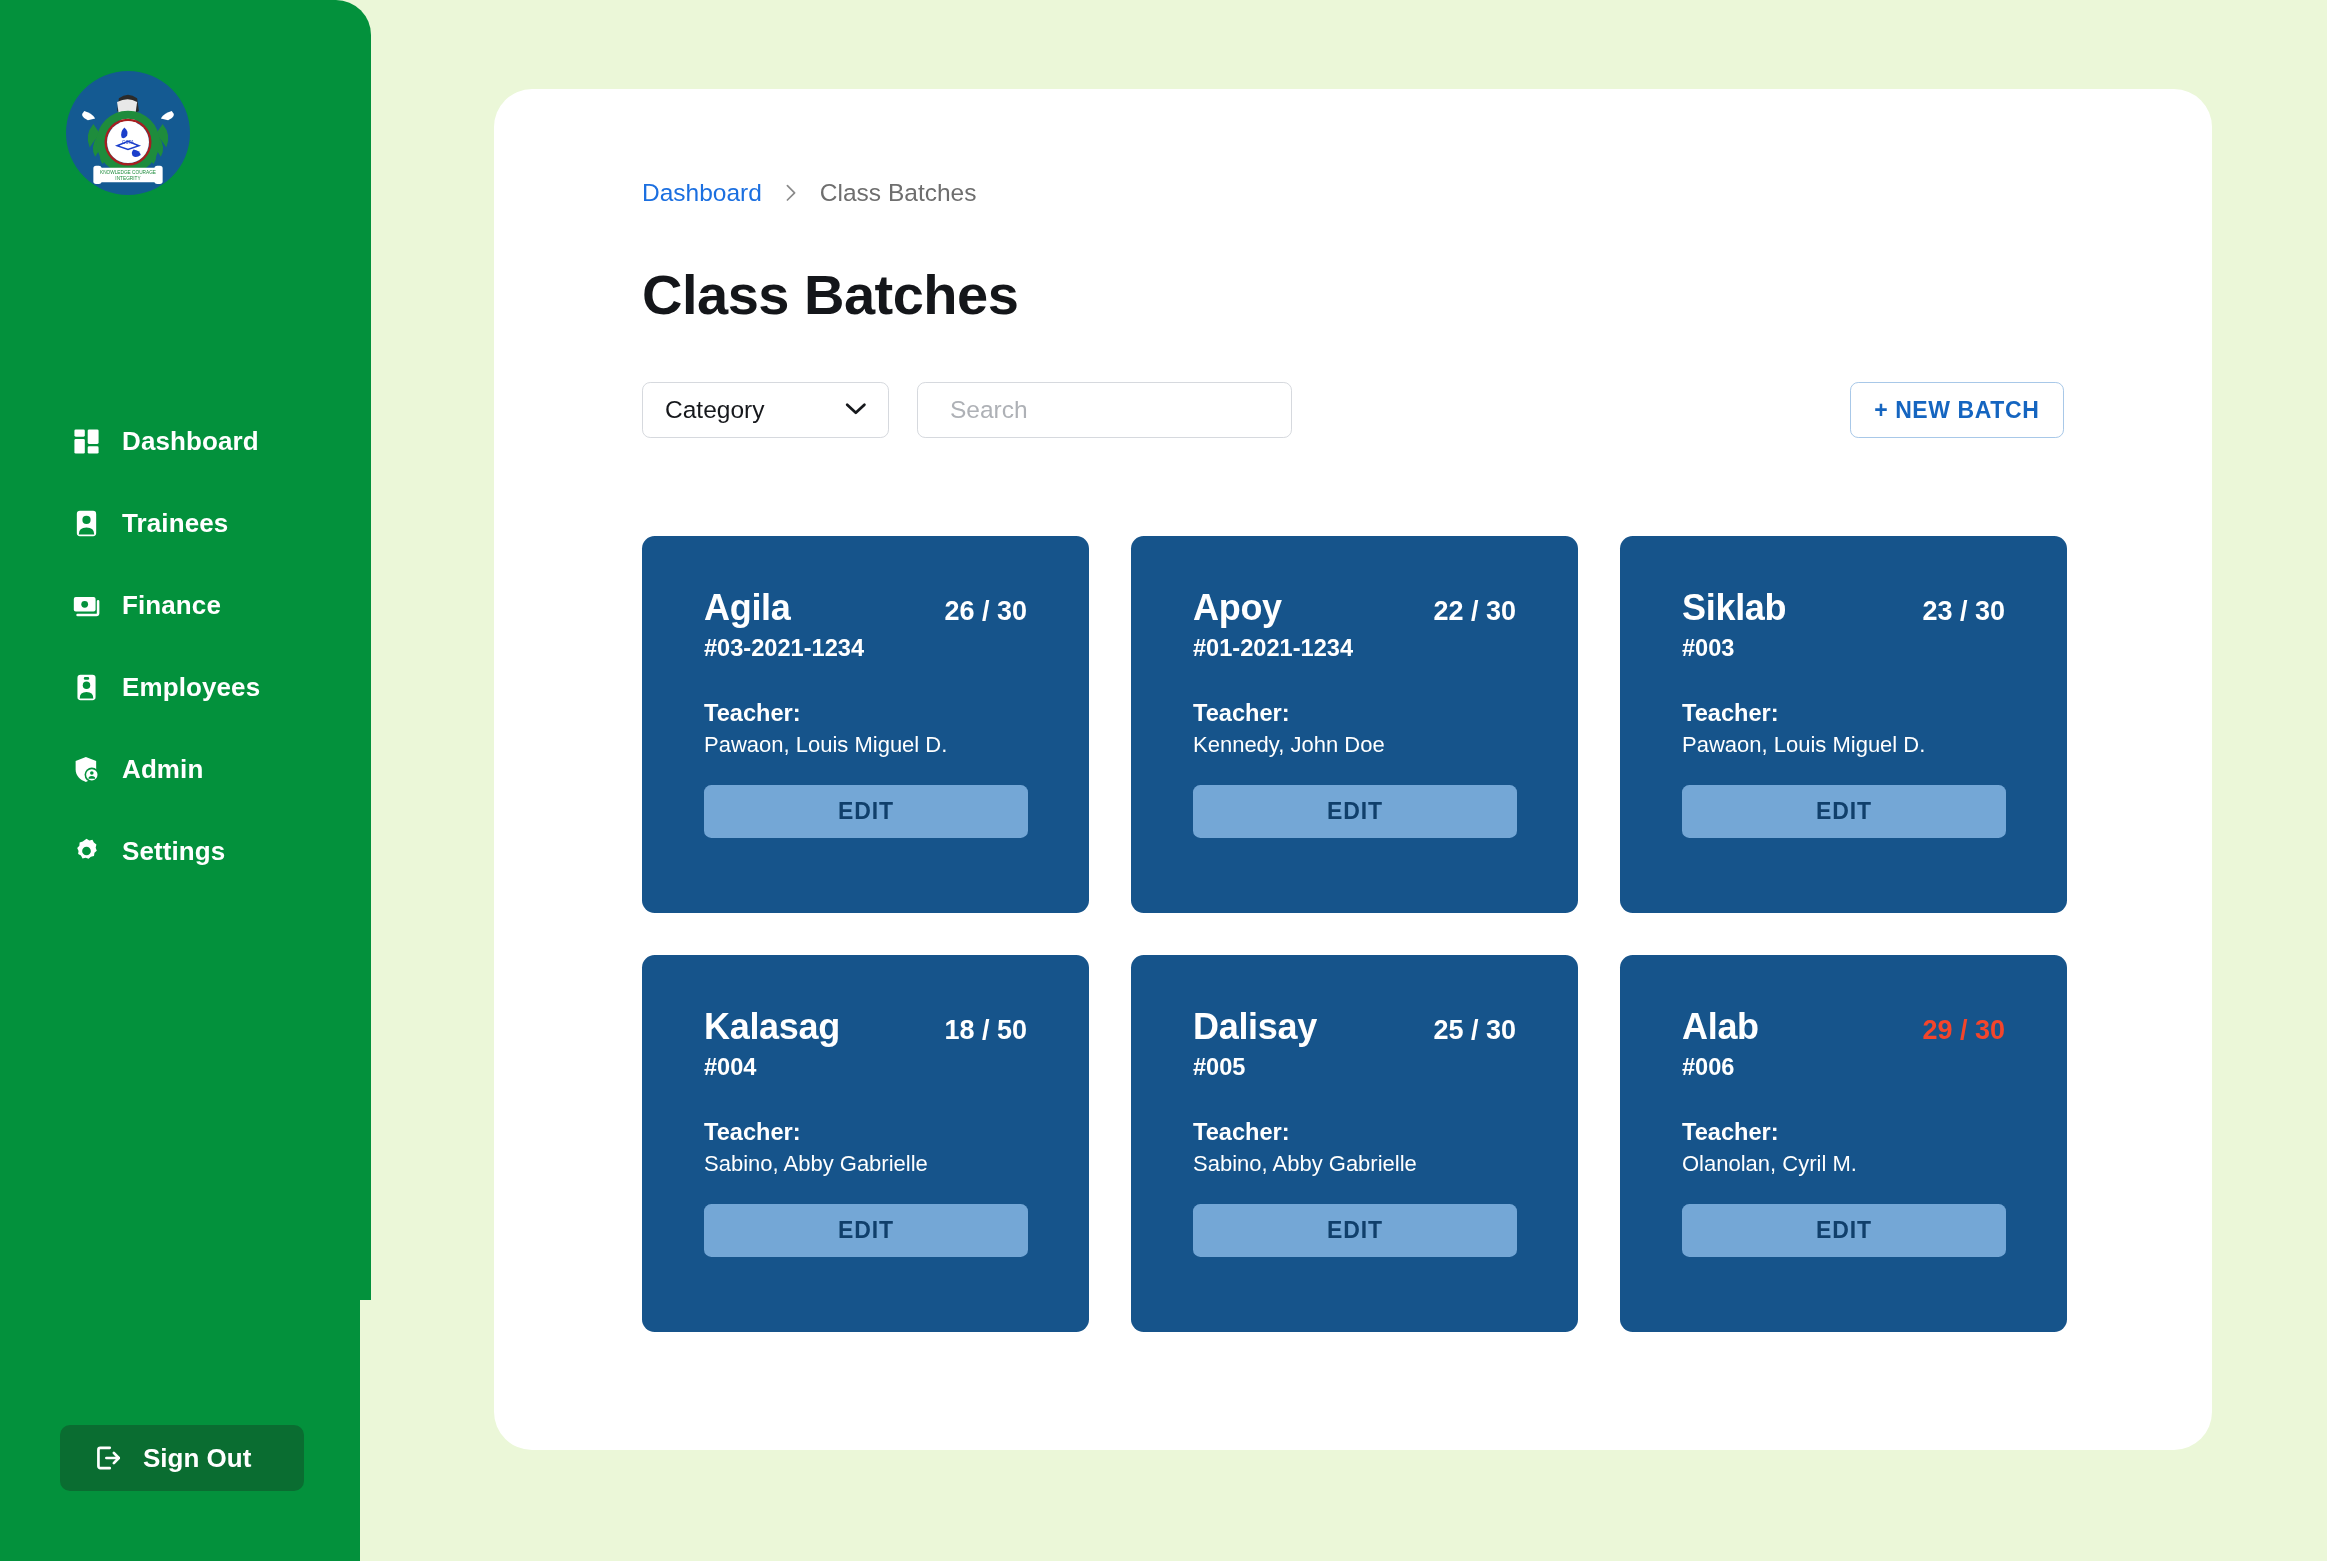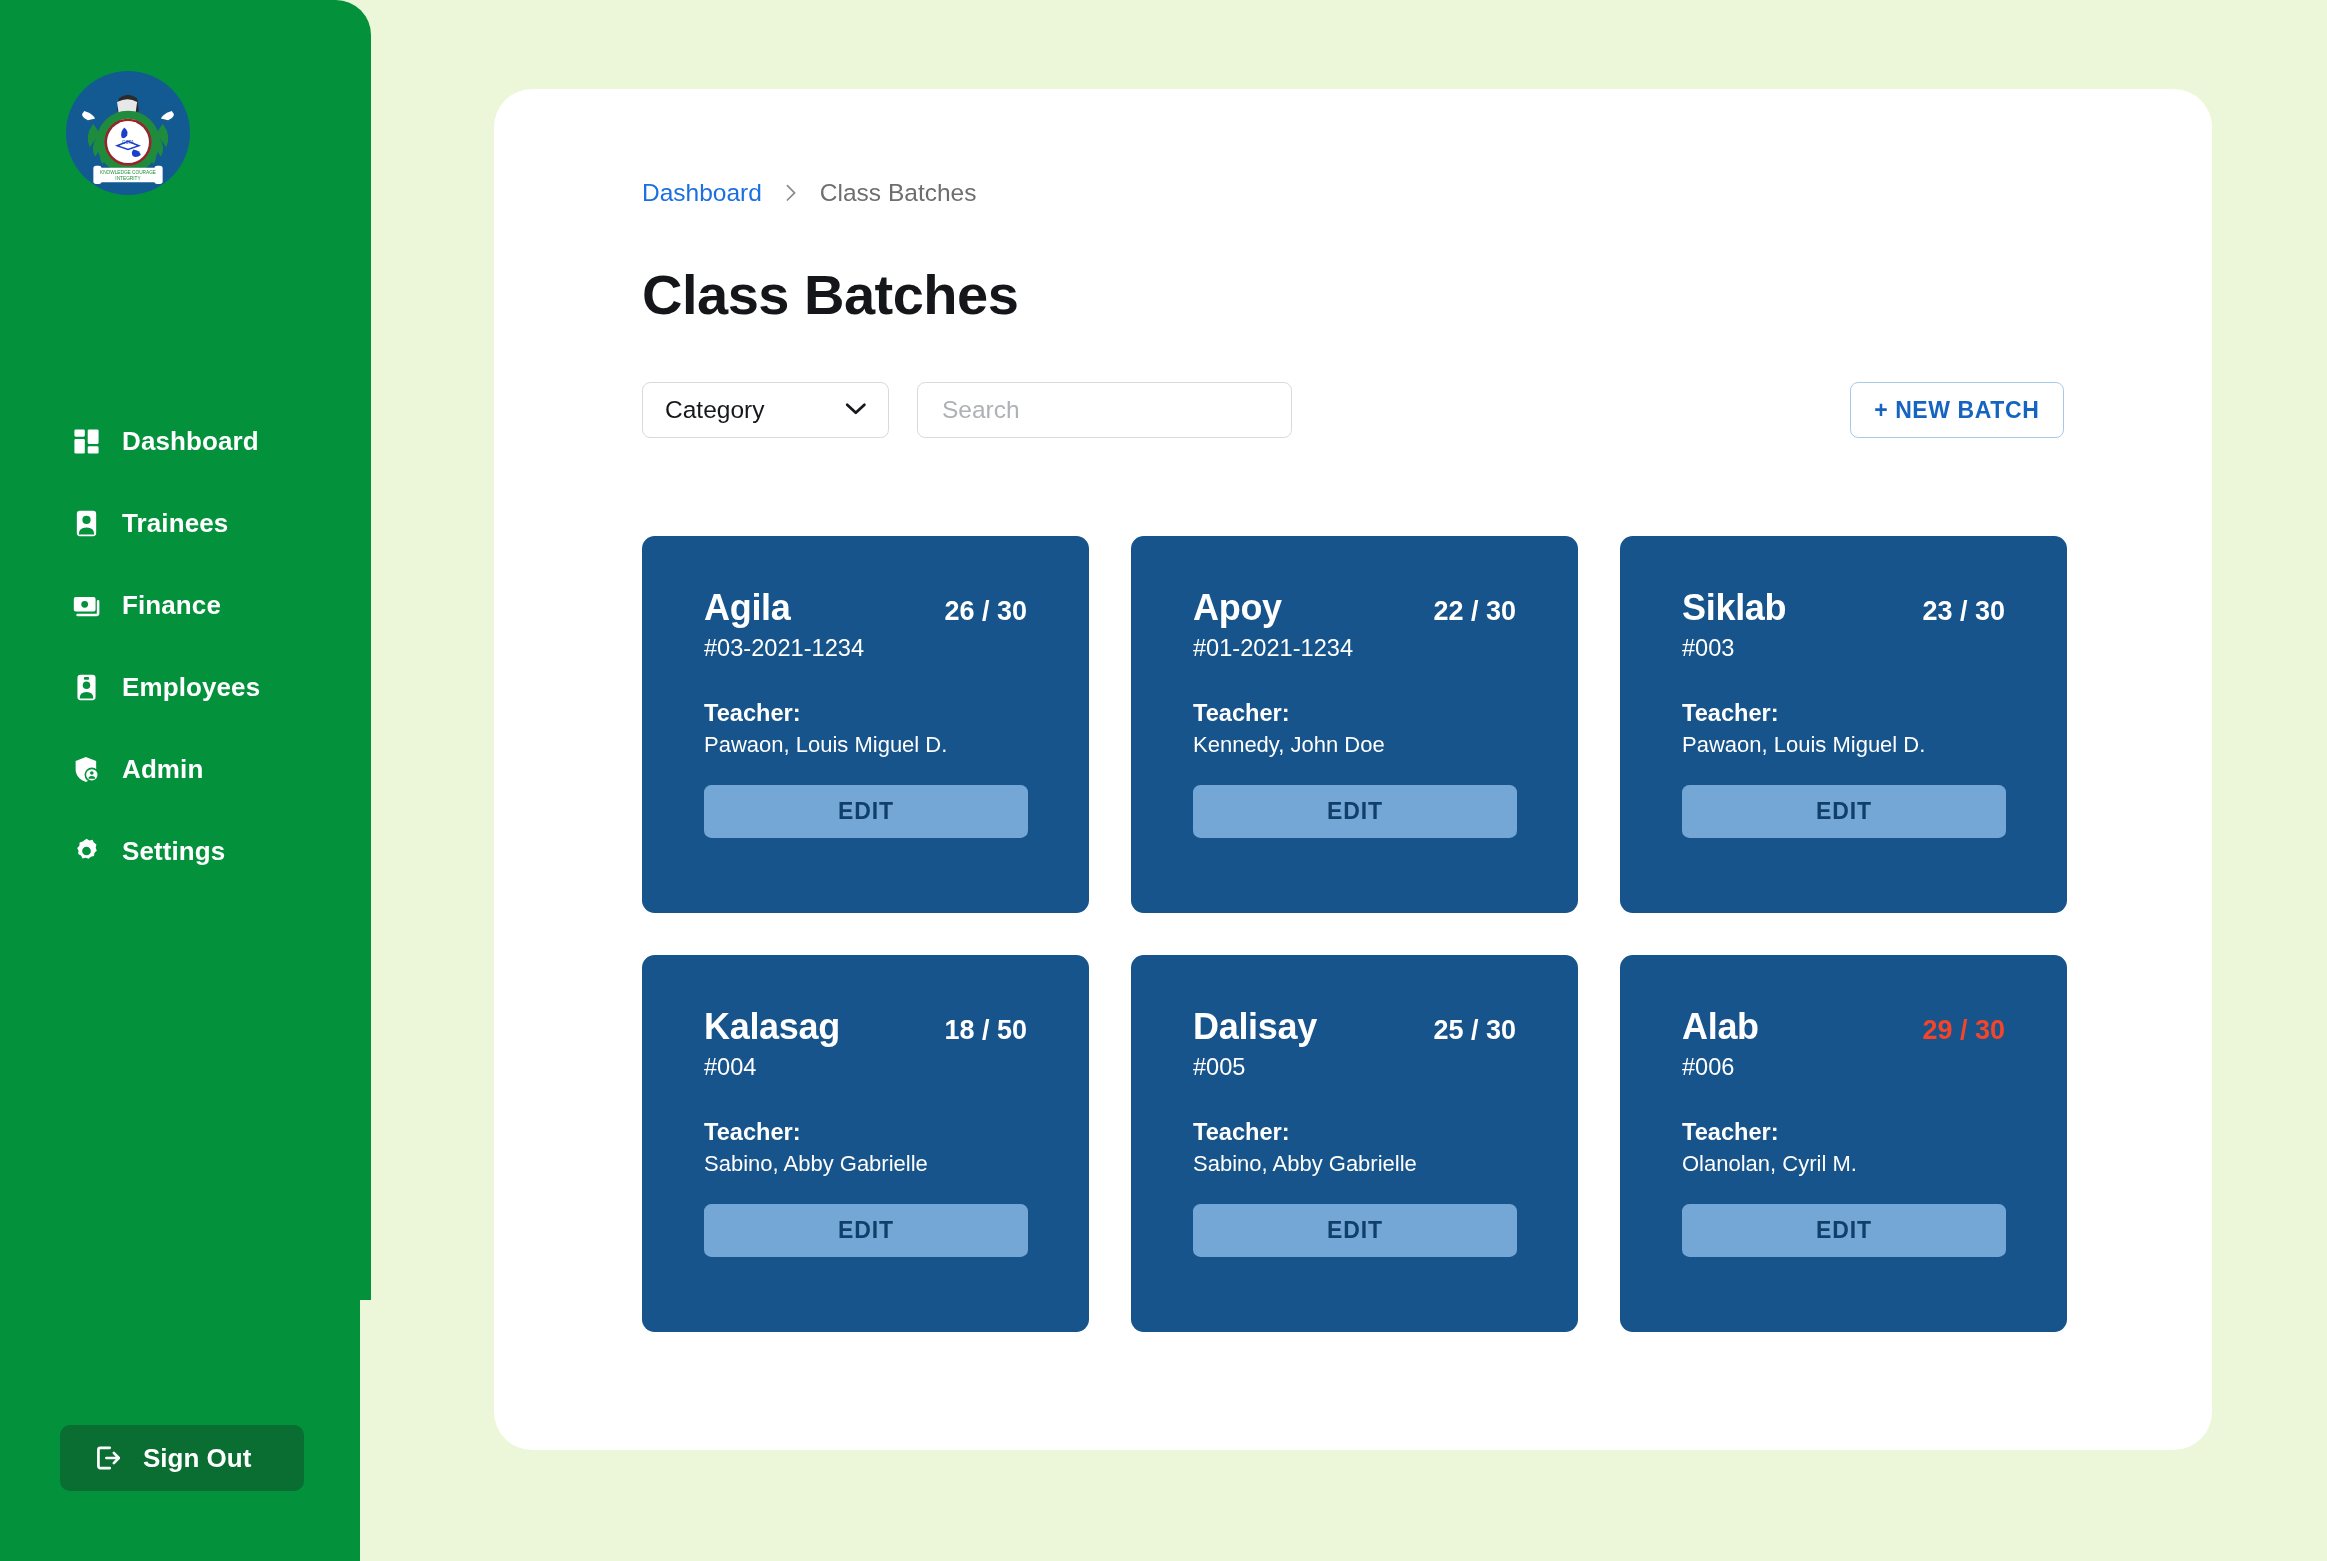--- a/index.html
+++ b/index.html
@@ -182,21 +182,21 @@
     position: absolute;
     left: 275px;
     top: 0;
     width: 375px;
     height: 56px;
     border: 1.4px solid #D6D9DE;
     border-radius: 8.2px;
     background: #ffffff;
     font-size: 24.5px;
     color: #16181C;
-    padding: 0 24px;
+    padding: 0 32px;
     font-family: "Liberation Sans", sans-serif;
     outline: none;
   }
   #search-input::placeholder { color: #AEB1B6; }
 
   #new-batch-btn {
     position: absolute;
     right: 0;
     top: 0;
     height: 56px;
@@ -248,21 +248,21 @@
     font-size: 27px;
     font-weight: 700;
     color: #ffffff;
     white-space: nowrap;
   }
   .card-count.alert { color: #F4452B; }
   .card-id {
     margin-top: 5.5px;
     font-size: 23.6px;
     color: #ffffff;
-    font-weight: 400;
+    font-weight: 700;
   }
   .card-teacher-label {
     margin-top: 38px;
     font-size: 23.6px;
     font-weight: 700;
     color: #ffffff;
   }
   .card-teacher-name {
     margin-top: 5.5px;
     font-size: 22px;

